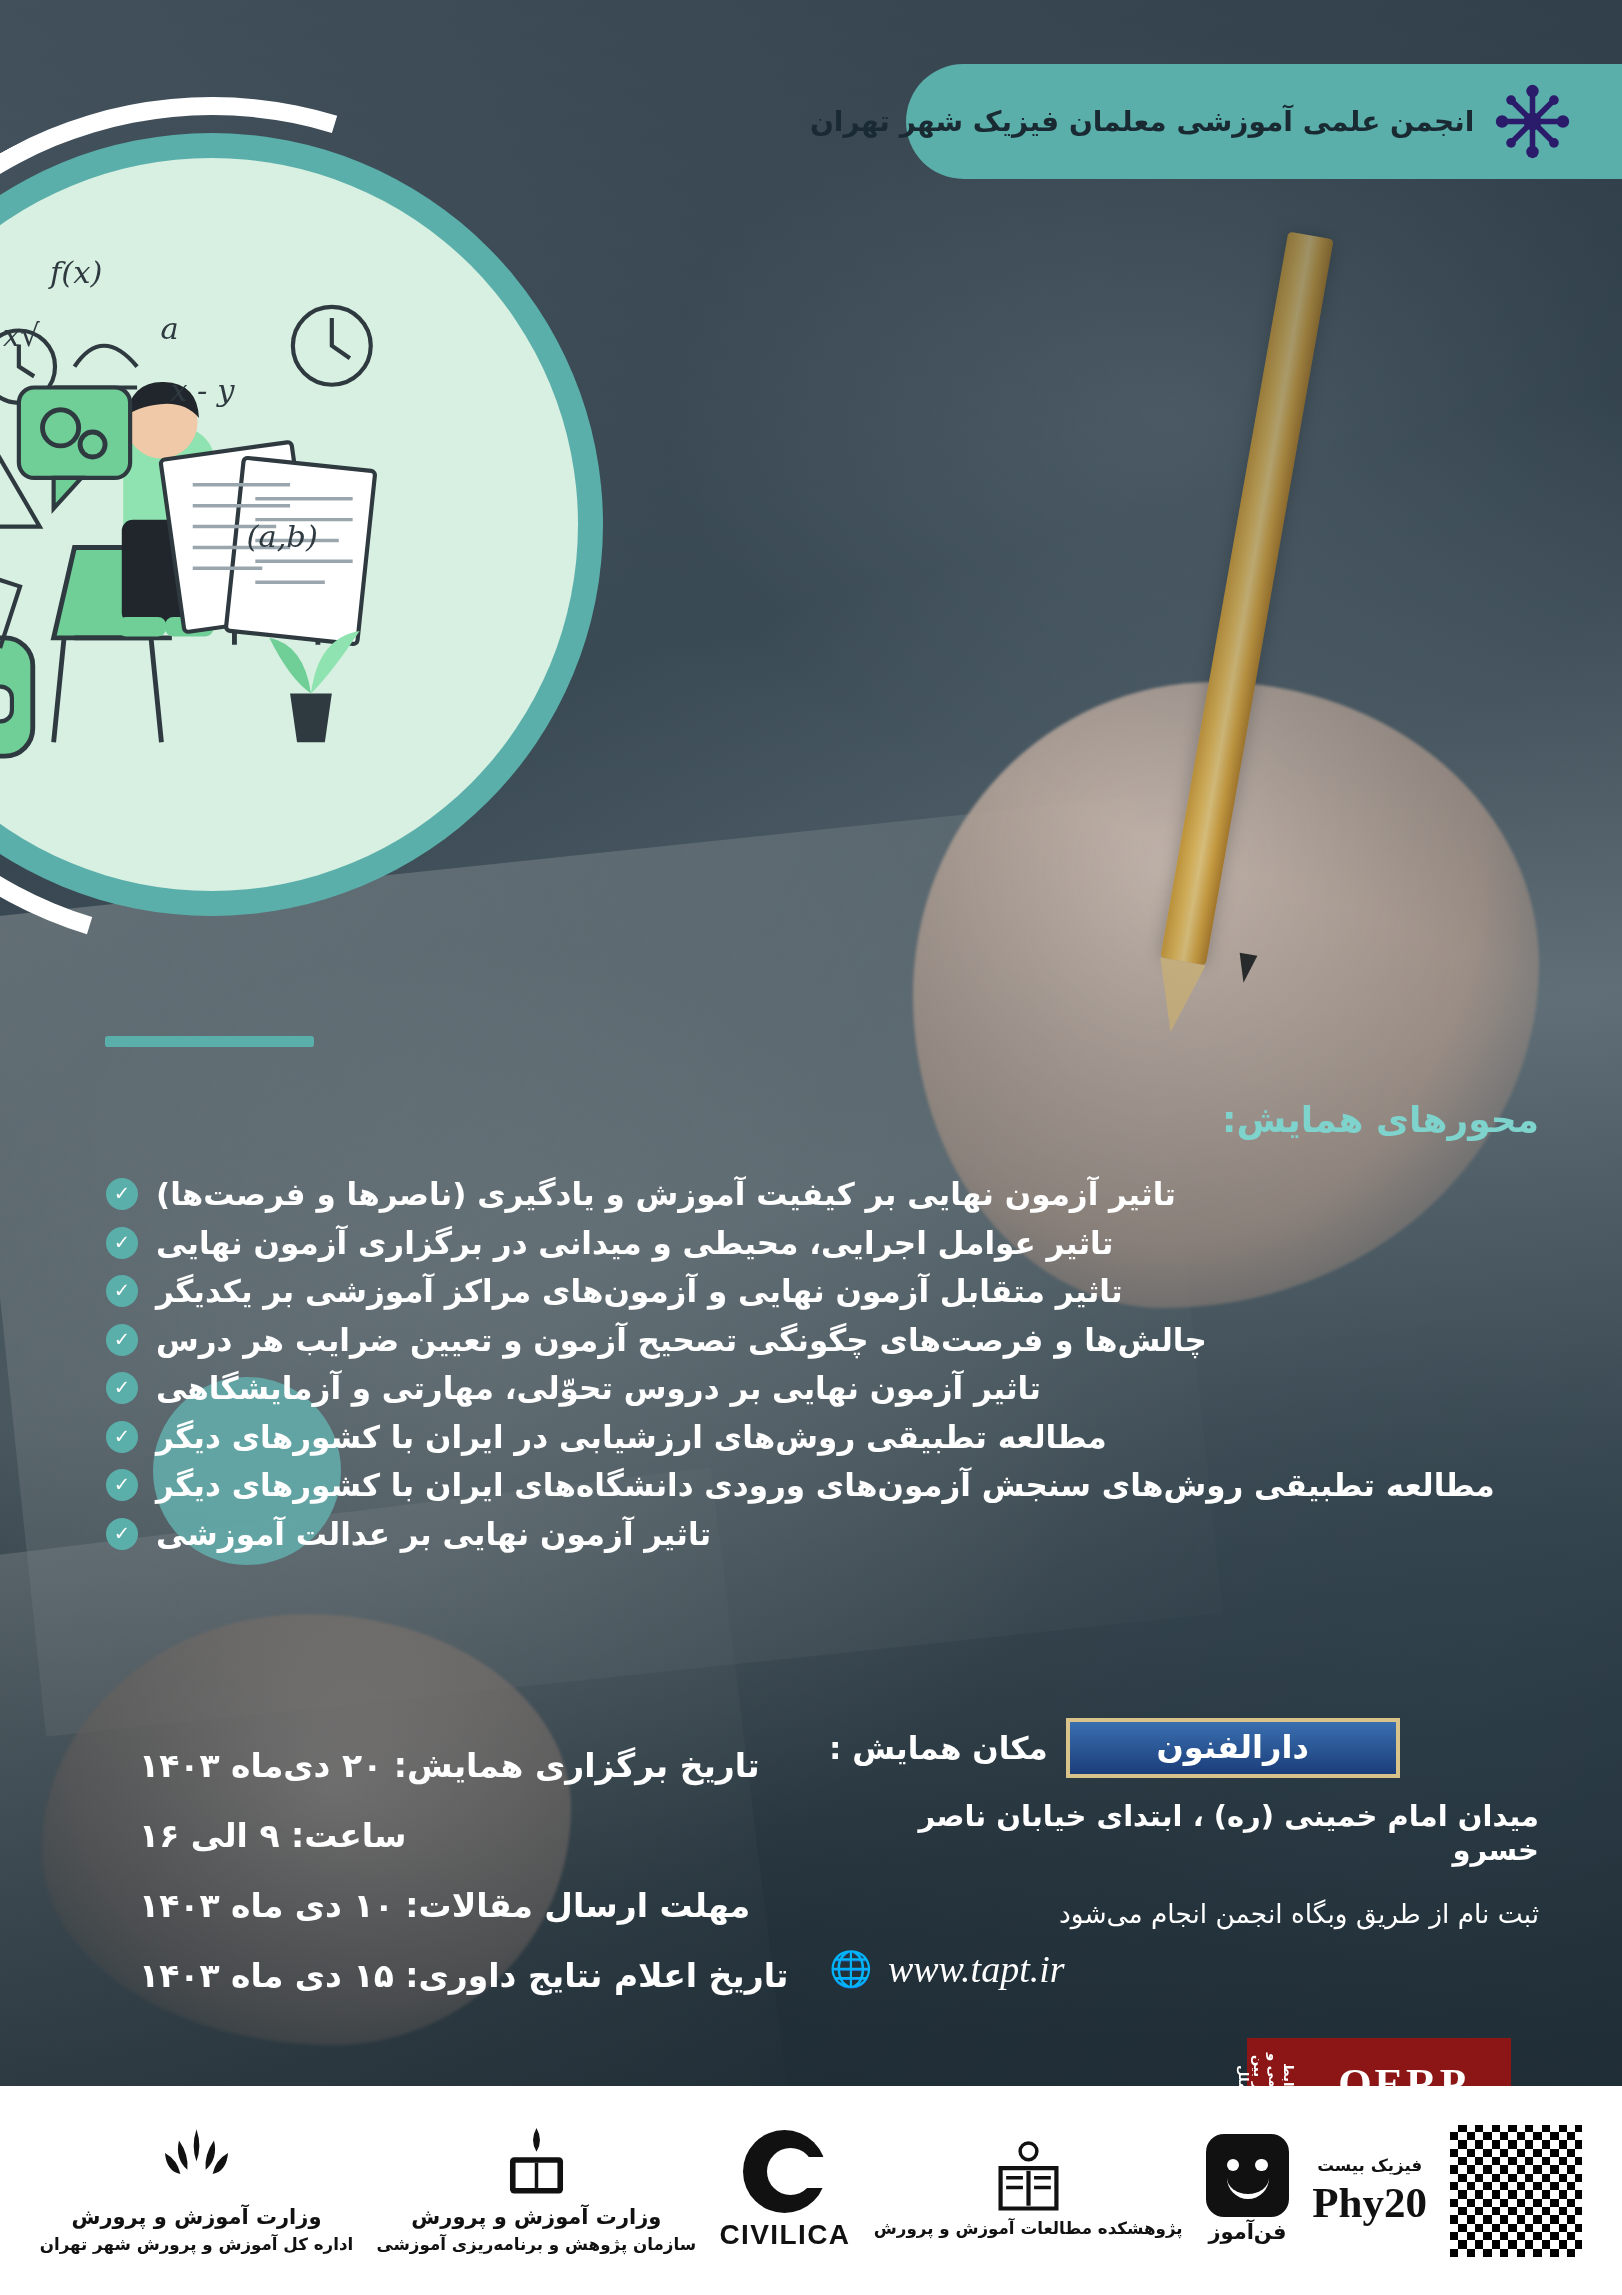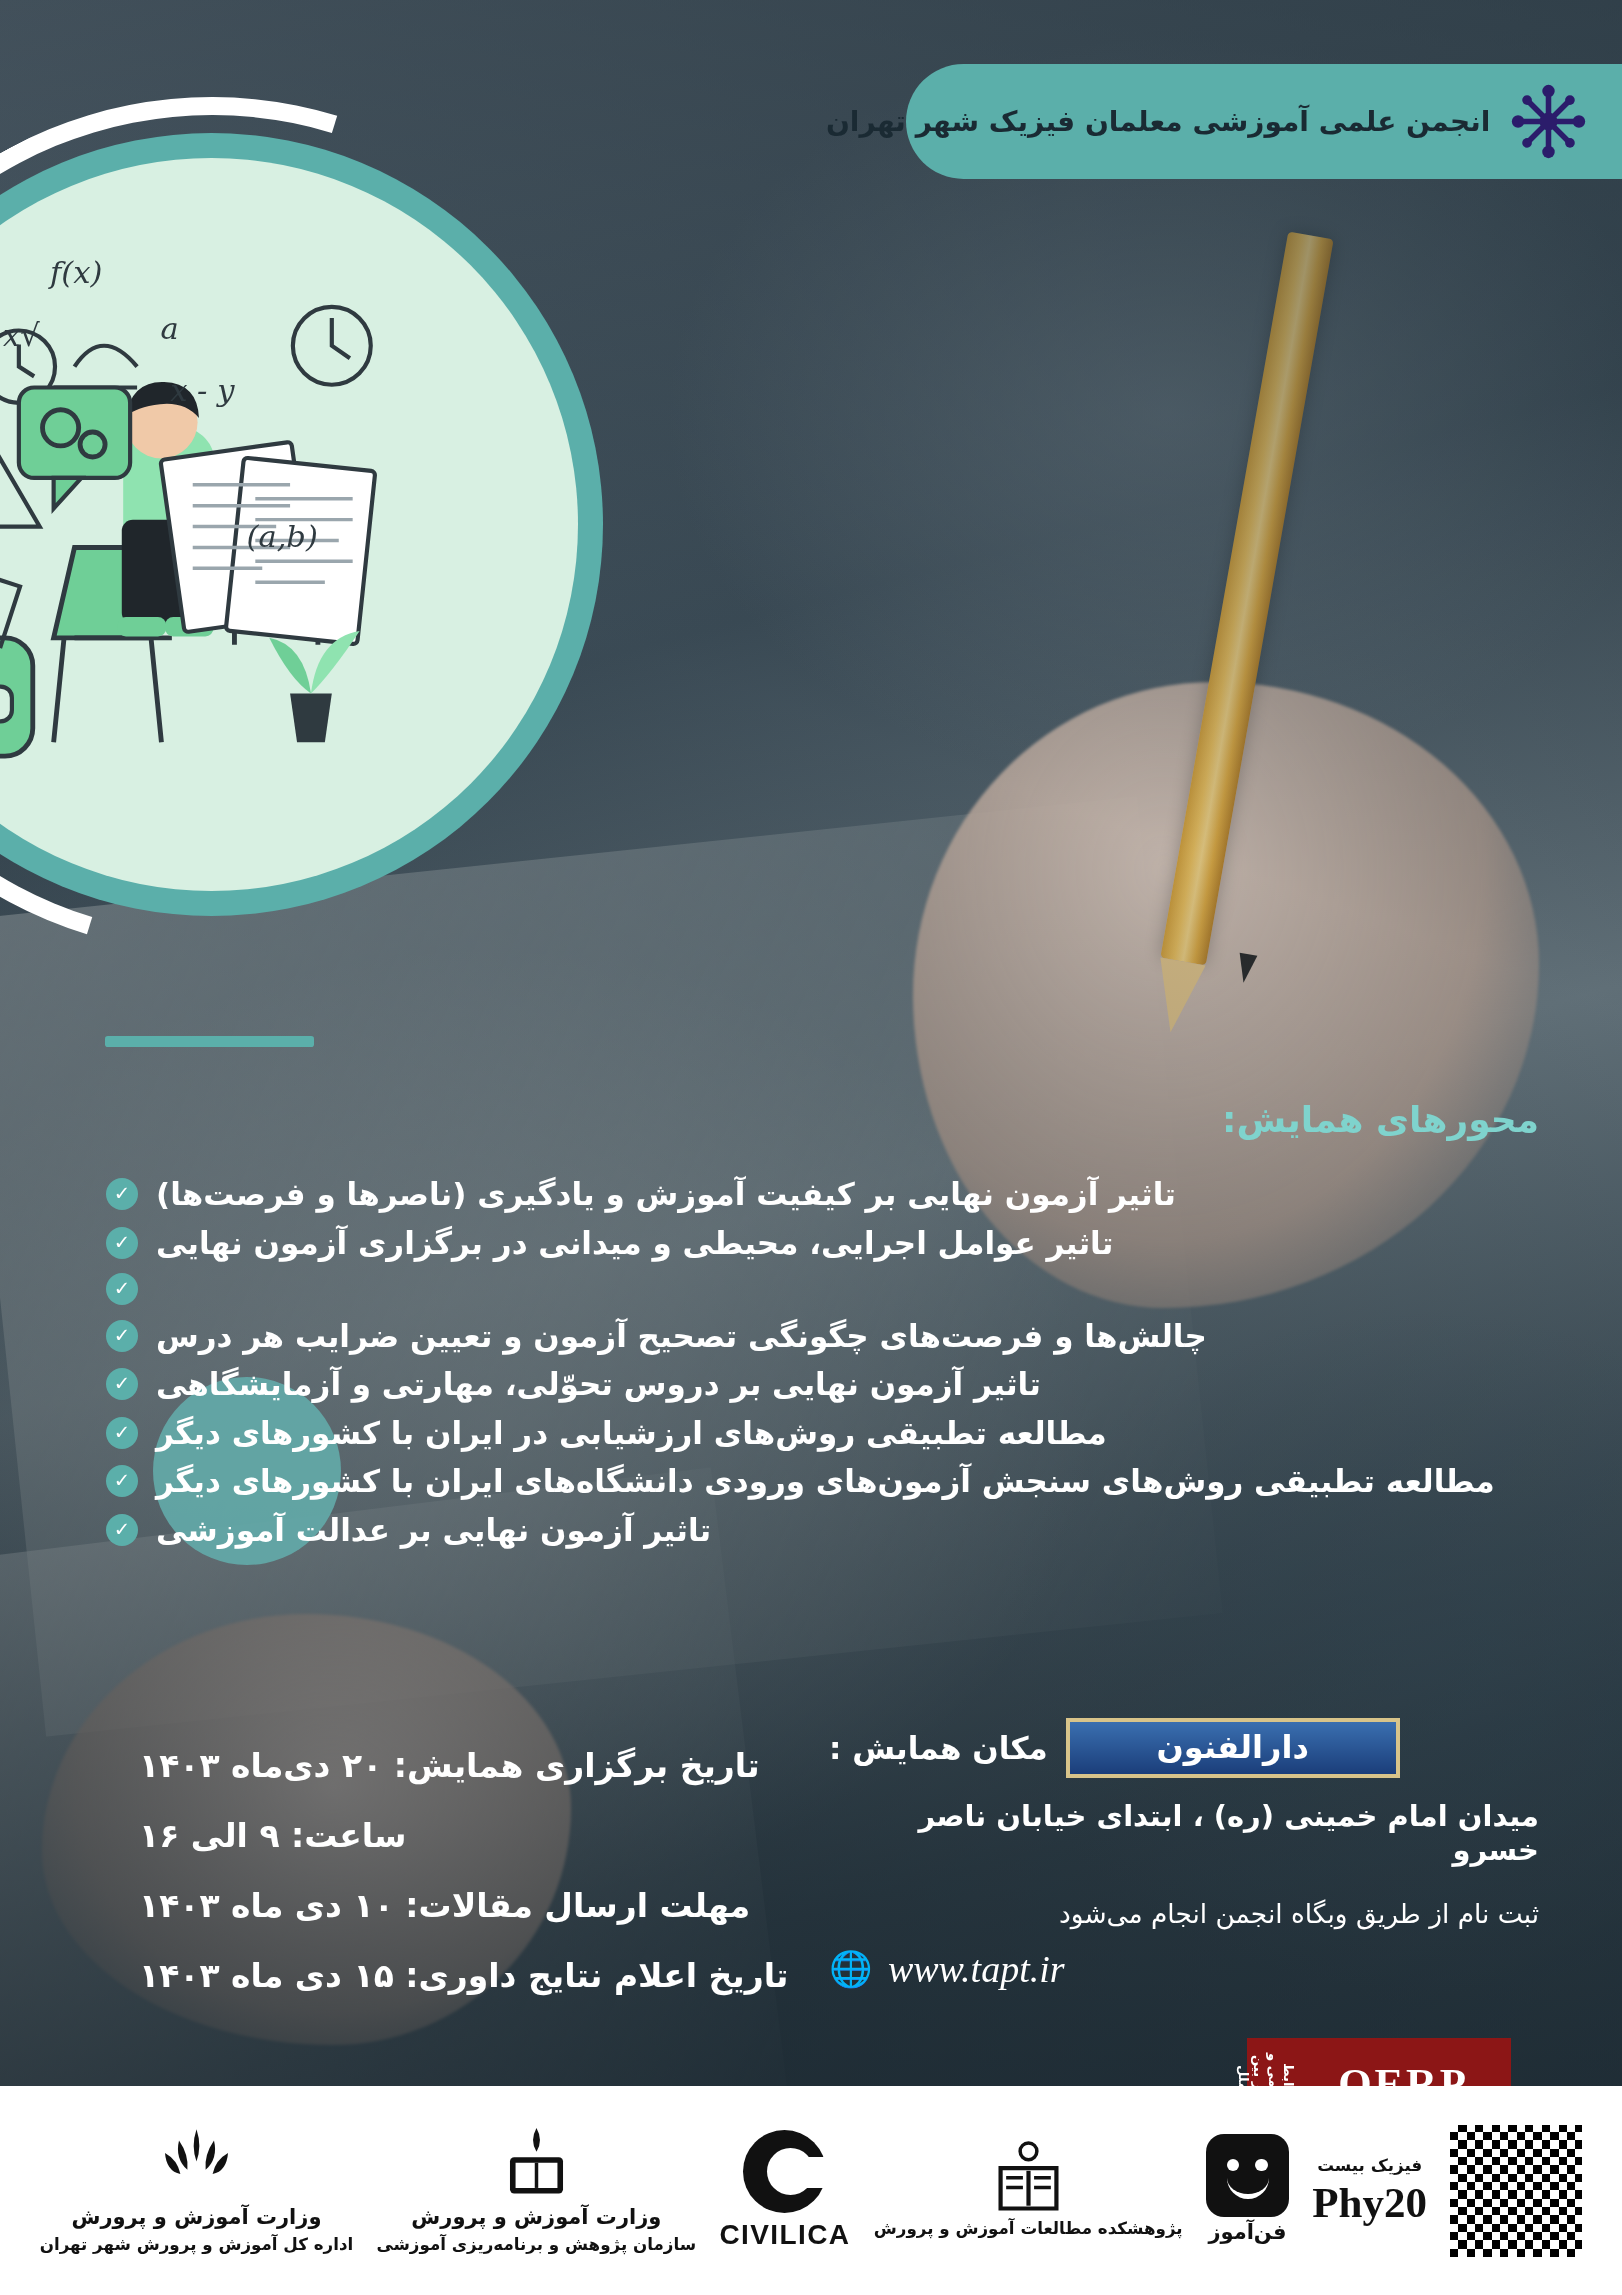--- a/index.html
+++ b/index.html
@@ -112,21 +112,21 @@
     position: absolute;
     right: 0;
     top: 64px;
     width: 716px;
     height: 115px;
     background: #5bafaa;
     border-radius: 63px 0 0 63px;
     display: flex;
     align-items: center;
     justify-content: flex-start;
-    padding-right: 32px;
+    padding-right: 48px;
     box-sizing: border-box;
     gap: 16.7px;
   }
   .assoc-logo {
     width: 83px;
     height: 83px;
     flex: 0 0 auto;
     position: relative;
   }
   .assoc-text {
@@ -632,20 +632,21 @@
     <li class="axis-item">
       <span class="check">✓</span>
       <span class="axis-text">تاثیر آزمون نهایی بر کیفیت آموزش و یادگیری (ناصر‌ها و فرصت‌ها)</span>
     </li>
     <li class="axis-item">
       <span class="check">✓</span>
       <span class="axis-text">تاثیر عوامل اجرایی، محیطی و میدانی در برگزاری آزمون نهایی</span>
     </li>
     <li class="axis-item">
       <span class="check">✓</span>
+      <span class="axis-text">تاثیر متقابل آزمون نهایی و آزمون‌های مراکز آموزشی بر یکدیگر</span>
     </li>
     <li class="axis-item">
       <span class="check">✓</span>
       <span class="axis-text">چالش‌ها و فرصت‌های چگونگی تصحیح آزمون و تعیین ضرایب هر درس</span>
     </li>
     <li class="axis-item">
       <span class="check">✓</span>
       <span class="axis-text">تاثیر آزمون نهایی بر دروس تحوّلی، مهارتی و آزمایشگاهی</span>
     </li>
     <li class="axis-item">

